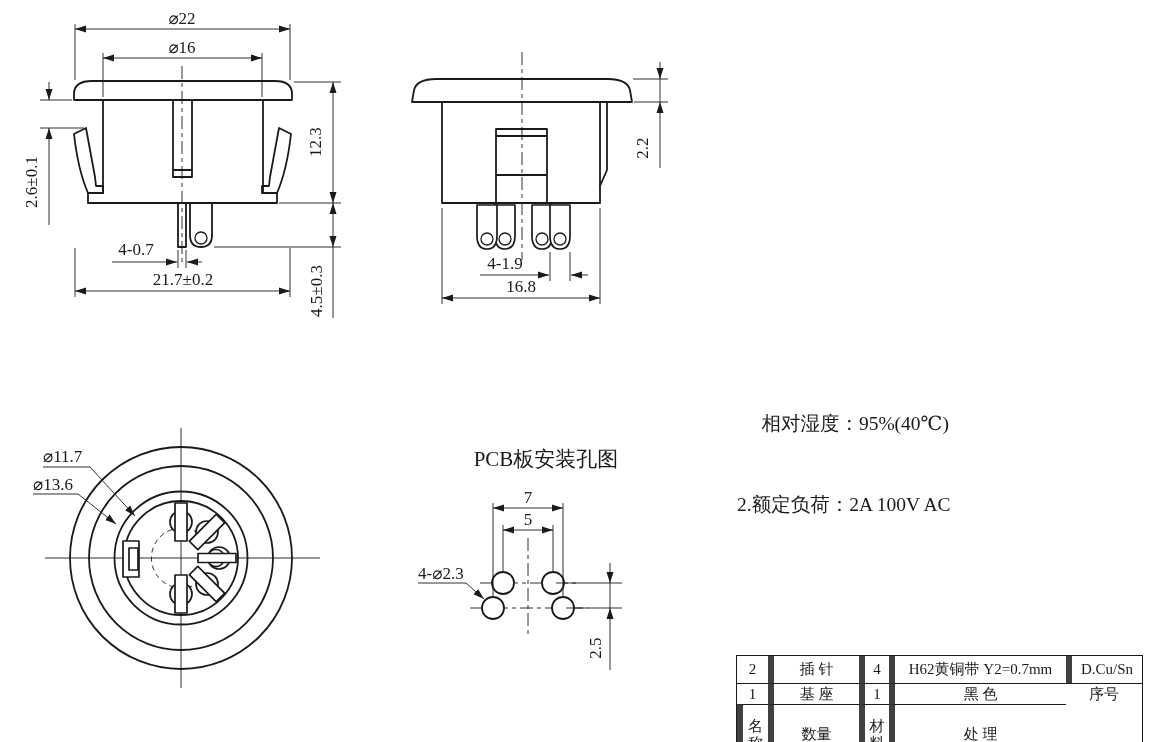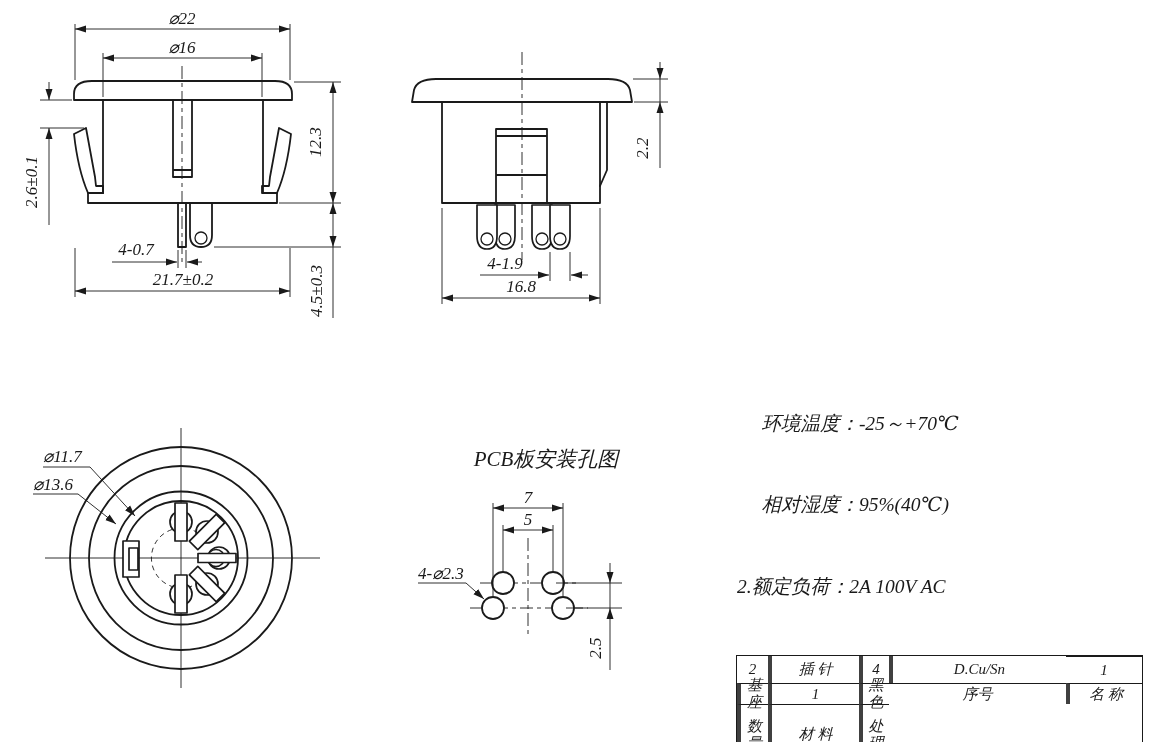--- a/index.html
+++ b/index.html
@@ -1,35 +1,35 @@
 <!DOCTYPE html>
 <html><head>
 <meta charset="utf-8">
 <style>
   html,body{margin:0;padding:0;background:#fff;}
   #page{position:relative;width:1150px;height:742px;background:#ffffff;overflow:hidden;
-        font-family:"Liberation Serif","DejaVu Serif",serif;color:#1a1a1a;font-style:italic;}
+        font-family:"Liberation Serif","DejaVu Serif",serif;color:#1a1a1a;}
   svg{position:absolute;overflow:visible;}
   svg text{font-family:"Liberation Serif","DejaVu Serif",serif;fill:#1a1a1a;}
   .obj{stroke:#1a1a1a;stroke-width:1.8;fill:none;stroke-linecap:round;stroke-linejoin:round;}
   .objw{stroke:#1a1a1a;stroke-width:1.7;fill:#ffffff;stroke-linejoin:round;}
   .dim{stroke:#1a1a1a;stroke-width:0.9;fill:none;}
   .cl{stroke:#1a1a1a;stroke-width:0.9;fill:none;stroke-dasharray:13 4 4 4;}
   .dash{stroke:#1a1a1a;stroke-width:0.9;fill:none;stroke-dasharray:5 4;}
   .dtxt{font-size:17px;}
   
   #techspecs{position:absolute;left:737px;top:355px;font-size:19.5px;line-height:27.3px;white-space:pre;}
   
   #ptable{position:absolute;left:736px;top:655px;display:grid;
           grid-template-columns:31px 91px 30px 177px 76px;
           grid-template-rows:27px 21px 60px;
           border:1.6px solid #1a1a1a;background:#fff;}
   #ptable .cell{display:flex;align-items:center;justify-content:center;
           font-size:15px;line-height:17px;text-align:center;
-          border-left:4px solid #404040;border-top:1px solid #1a1a1a;
+          border-left:6px solid #404040;border-top:1px solid #1a1a1a;
           word-break:break-all;padding:0 1px;}
   #ptable .c0{border-left:none;}
   #ptable .r0{border-top:none;}
 </style>
 </head>
 <body>
 
 <div id="page">
 
   <svg style="left:0;top:0" width="360" height="330" viewBox="0 0 360 330">
@@ -174,34 +174,34 @@
     <path class="dim" d="M18,153 L66,153"></path>
     <line class="dim" x1="66" y1="153" x2="84" y2="169" marker-end="url(#arr)"></line>
 
     <path class="dim" d="M156,153 L222,153 M166,178 L222,178 M210,153 L210,178 M210,198 L210,240"></path>
     <line class="dim" x1="210" y1="133" x2="210" y2="153" marker-end="url(#arr)"></line>
     <line class="dim" x1="210" y1="198" x2="210" y2="178" marker-end="url(#arr)"></line>
     <text class="dtxt" x="201" y="218" text-anchor="middle" transform="rotate(-90 201 218)">2.5</text>
   </svg>
 
   <div id="techspecs">
-    <div>　 环境温度：-25～+70℃</div>
     <div>　 相对湿度：95%(40℃)</div>
     <div>2.额定负荷：2A 100V AC</div>
     
     
     
     
     
   </div>
 
   <div id="ptable">
     <div class="cell r0 c0">2</div>
     <div class="cell r0">插 针</div>
     <div class="cell r0">4</div>
+    <div class="cell r0">H62黄铜带 Y2=0.7mm</div>
     <div class="cell r0">D.Cu/Sn</div>
 
     <div class="cell c0">1</div>
     <div class="cell">基 座</div>
     <div class="cell">1</div>
     <div class="cell">黑 色</div>
 
     <div class="cell c0">序号</div>
     <div class="cell">名 称</div>
     <div class="cell">数量</div>

